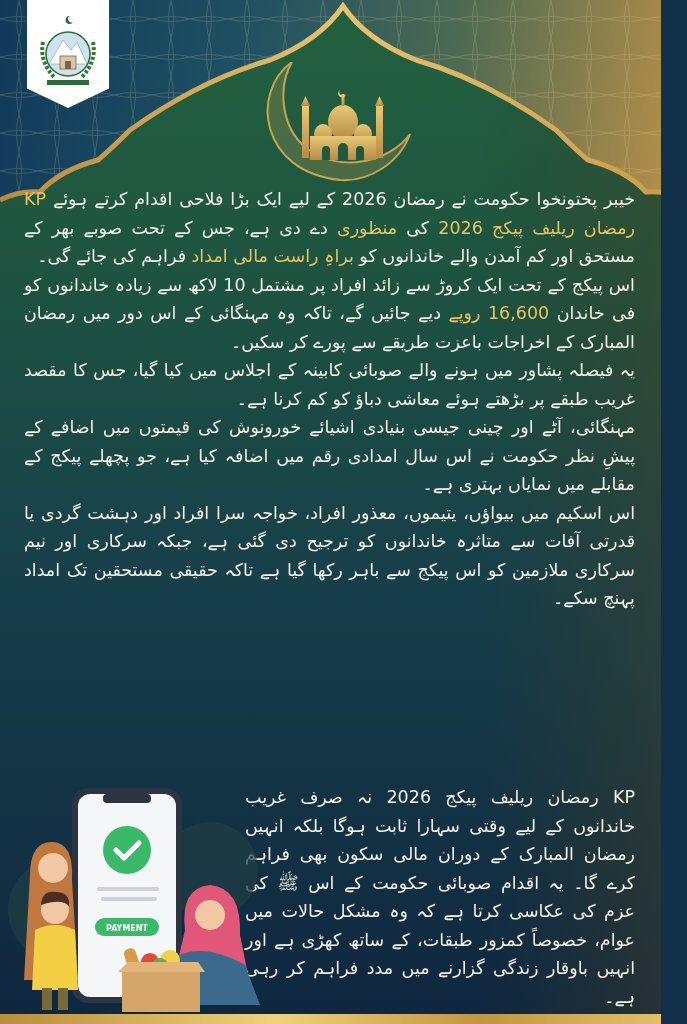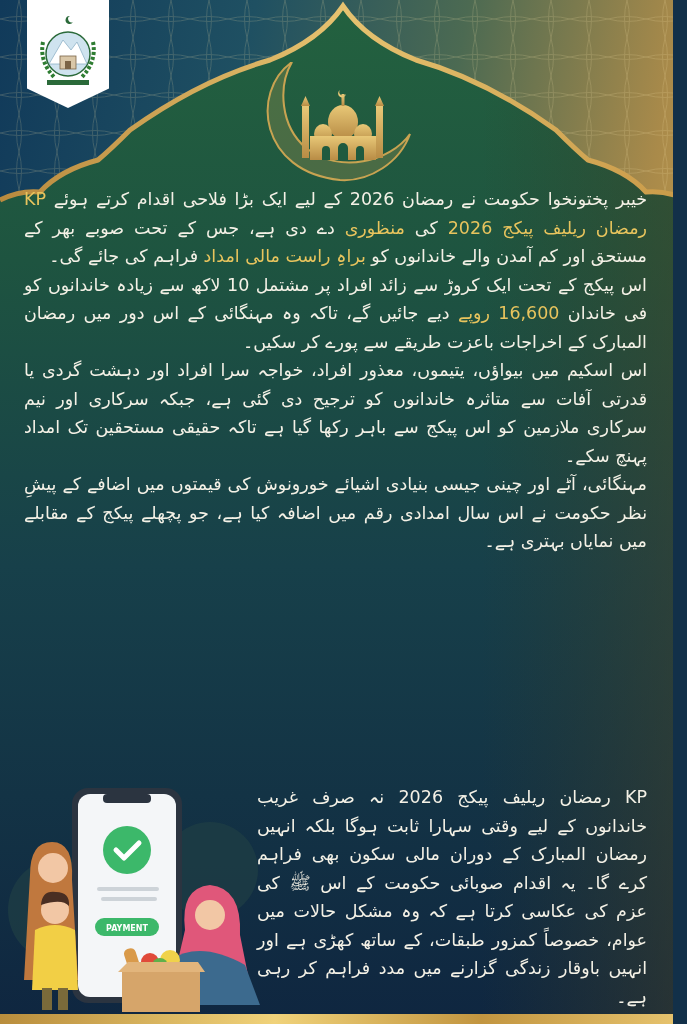--- a/index.html
+++ b/index.html
@@ -1,18 +1,18 @@
 <!DOCTYPE html>
 <html><head>
 <meta charset="utf-8">
 <style>
   html, body { margin:0; padding:0; }
   body { width:687px; height:1024px; overflow:hidden; background:#123049; font-family:"DejaVu Sans", sans-serif; }
   .poster { position:relative; width:661px; height:1024px; overflow:hidden;
-    background: linear-gradient(100deg, #113a5a 0%, #1f5062 30%, #4c6a52 55%, #a98a4a 80%, #d9a94c 100%); padding-left: 12px; }
+    background: linear-gradient(100deg, #113a5a 0%, #1f5062 30%, #4c6a52 55%, #a98a4a 80%, #d9a94c 100%); }
   .pattern { position:absolute; left:0; top:0; width:687px; height:240px; opacity:0.18; }
   .panel { position:absolute; left:0; top:0; width:687px; height:1024px; }
   .logo-banner { position:absolute; left:27px; top:0; width:82px; height:108px; background:#fff;
     clip-path: polygon(0 0,100% 0,100% 82%,50% 100%,0 82%); }
   .logo-banner svg { position:absolute; left:6px; top:12px; }
   .hero { position:absolute; left:250px; top:62px; }
   .content { position:absolute; left:24px; right:26px; top:185px; direction:rtl; text-align:justify;
     color:#f4f1e6; font-family:"DejaVu Sans", sans-serif; font-size:17.5px; line-height:28.5px; }
   .content p { margin:0 0 0 0; }
   .hl { color:#e8c45d; }
@@ -90,22 +90,23 @@
     <path d="M90 28 a4 4 0 1 0 6 4 a3 3 0 1 1 -6 -4z" fill="#e8c877"></path>
     <ellipse cx="73" cy="72" rx="9" ry="10" fill="url(#mg)"></ellipse>
     <ellipse cx="113" cy="72" rx="9" ry="10" fill="url(#mg)"></ellipse>
     <rect x="60" y="74" width="66" height="24" fill="url(#mg)"></rect>
     <path d="M72 98 v-10 a4 4 0 0 1 8 0 v10 M88 98 v-12 a5 5 0 0 1 10 0 v12 M106 98 v-10 a4 4 0 0 1 8 0 v10" fill="#1f5a3f"></path>
   </svg>
 
   <div class="content">
     <p><span>خیبر پختونخوا حکومت نے رمضان 2026 کے لیے ایک بڑا فلاحی اقدام کرتے ہوئے </span><span class="hl">KP رمضان ریلیف پیکج 2026</span><span> کی </span><span class="hl">منظوری</span><span> دے دی ہے، جس کے تحت صوبے بھر کے مستحق اور کم آمدن والے خاندانوں کو </span><span class="hl">براہِ راست مالی امداد</span><span> فراہم کی جائے گی۔</span></p>
     <p><span>اس پیکج کے تحت ایک کروڑ سے زائد افراد پر مشتمل 10 لاکھ سے زیادہ خاندانوں کو فی خاندان </span><span class="hl">16,600 روپے</span><span> دیے جائیں گے، تاکہ وہ مہنگائی کے اس دور میں رمضان المبارک کے اخراجات باعزت طریقے سے پورے کر سکیں۔</span></p>
+    <p>یہ فیصلہ پشاور میں ہونے والے صوبائی کابینہ کے اجلاس میں کیا گیا، جس کا مقصد غریب طبقے پر بڑھتے ہوئے معاشی دباؤ کو کم کرنا ہے۔</p>
+    <p>مہنگائی، آٹے اور چینی جیسی بنیادی اشیائے خورونوش کی قیمتوں میں اضافے کے پیشِ نظر حکومت نے اس سال امدادی رقم میں اضافہ کیا ہے، جو پچھلے پیکج کے مقابلے میں نمایاں بہتری ہے۔</p>
     <p>اس اسکیم میں بیواؤں، یتیموں، معذور افراد، خواجہ سرا افراد اور دہشت گردی یا قدرتی آفات سے متاثرہ خاندانوں کو ترجیح دی گئی ہے، جبکہ سرکاری اور نیم سرکاری ملازمین کو اس پیکج سے باہر رکھا گیا ہے تاکہ حقیقی مستحقین تک امداد پہنچ سکے۔</p>
-    <p>مہنگائی، آٹے اور چینی جیسی بنیادی اشیائے خورونوش کی قیمتوں میں اضافے کے پیشِ نظر حکومت نے اس سال امدادی رقم میں اضافہ کیا ہے، جو پچھلے پیکج کے مقابلے میں نمایاں بہتری ہے۔</p>
     <p class="last">KP رمضان ریلیف پیکج 2026 نہ صرف غریب خاندانوں کے لیے وقتی سہارا ثابت ہوگا بلکہ انہیں رمضان المبارک کے دوران مالی سکون بھی فراہم کرے گا۔ یہ اقدام صوبائی حکومت کے اس ﷺ کی عزم کی عکاسی کرتا ہے کہ وہ مشکل حالات میں عوام، خصوصاً کمزور طبقات، کے ساتھ کھڑی ہے اور انہیں باوقار زندگی گزارنے میں مدد فراہم کر رہی ہے۔</p>
   </div>
 
   <svg class="illus" width="270" height="235" viewBox="0 0 270 235">
     <circle cx="60" cy="130" r="52" fill="#1f3f45" opacity="0.7"></circle>
     <circle cx="210" cy="90" r="48" fill="#1f3f45" opacity="0.7"></circle>
     <g>
       <rect x="72" y="8" width="110" height="215" rx="16" fill="#2b3440"></rect>
       <rect x="78" y="14" width="98" height="203" rx="12" fill="#f4f6f8"></rect>
       <rect x="103" y="14" width="48" height="9" rx="4" fill="#2b3440"></rect>

